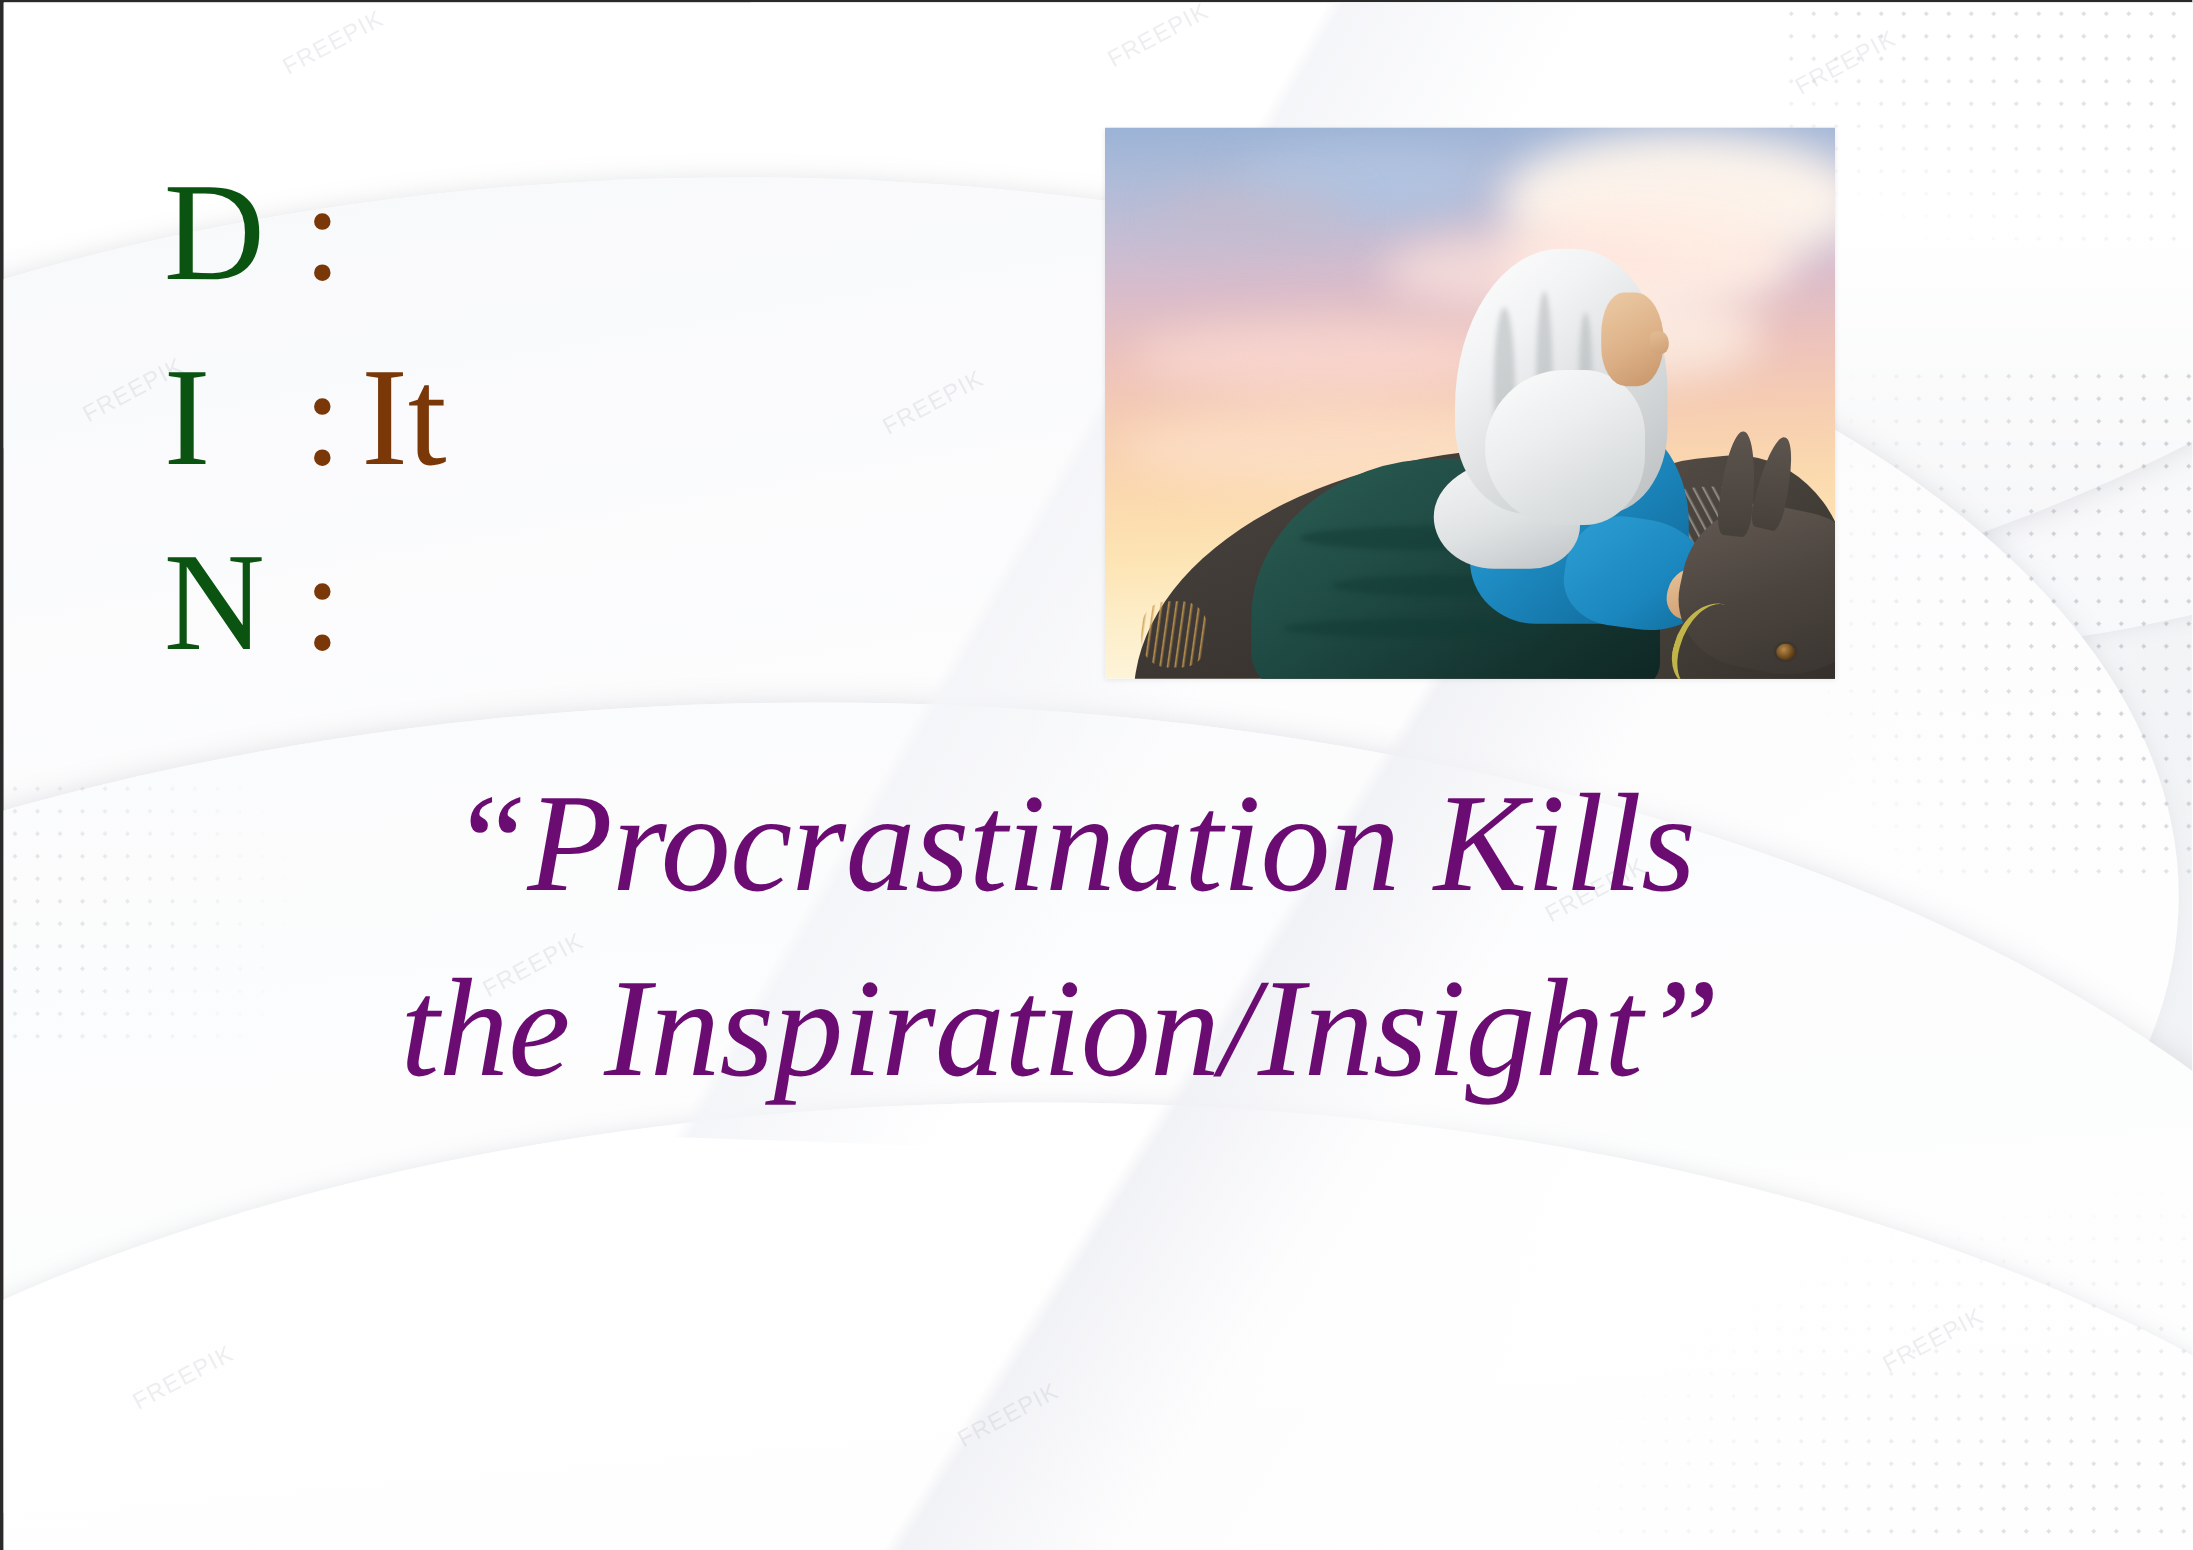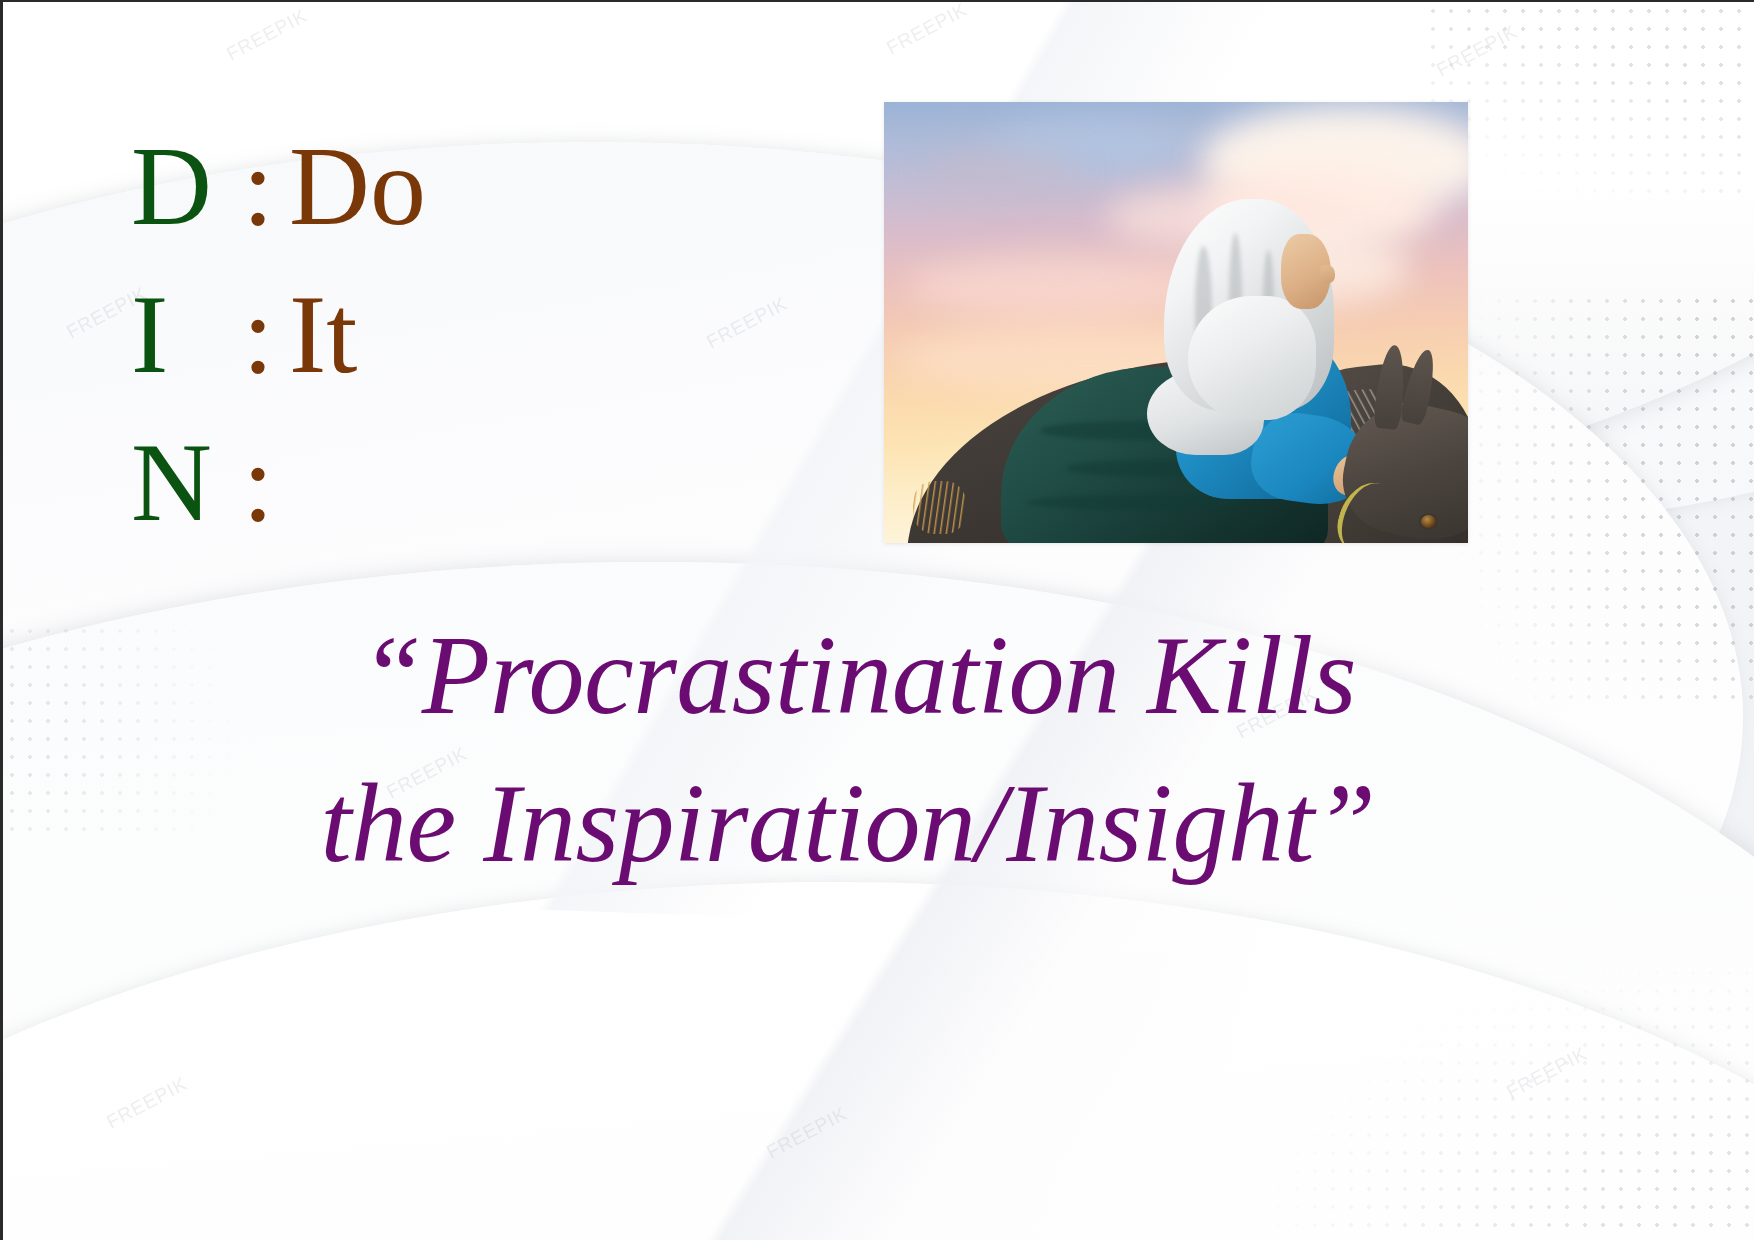--- a/index.html
+++ b/index.html
@@ -454,21 +454,20 @@
     <span class="wm" style="left:100px;  top:1090px;">FREEPIK</span>
     <span class="wm" style="left:760px;  top:1120px;">FREEPIK</span>
     <span class="wm" style="left:1500px; top:1060px;">FREEPIK</span>
   </div>
 
   <div class="acronym">
 
     <div class="acro-row">
       <span class="acro-letter">D</span>
       <span class="acro-colon">:</span>
-      <span class="acro-word">Do</span>
     </div>
 
     <div class="acro-row">
       <span class="acro-letter">I</span>
       <span class="acro-colon">:</span>
       <span class="acro-word">It</span>
     </div>
 
     <div class="acro-row">
       <span class="acro-letter">N</span>

